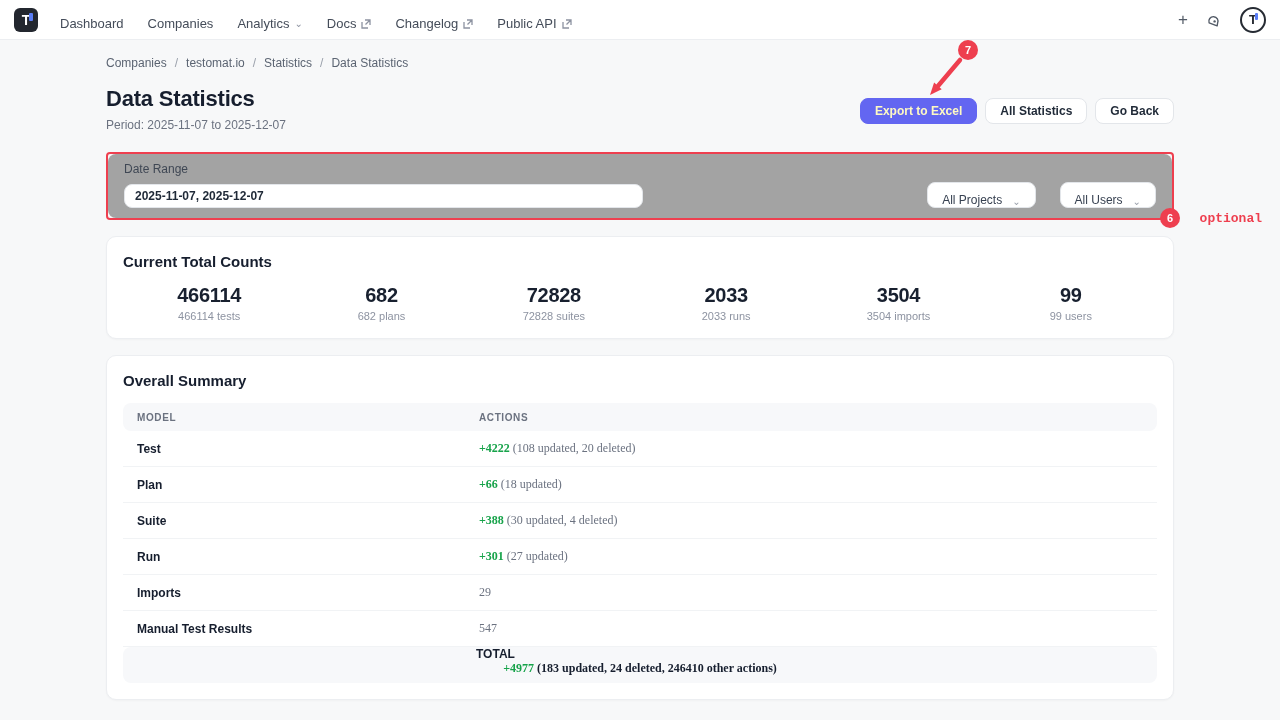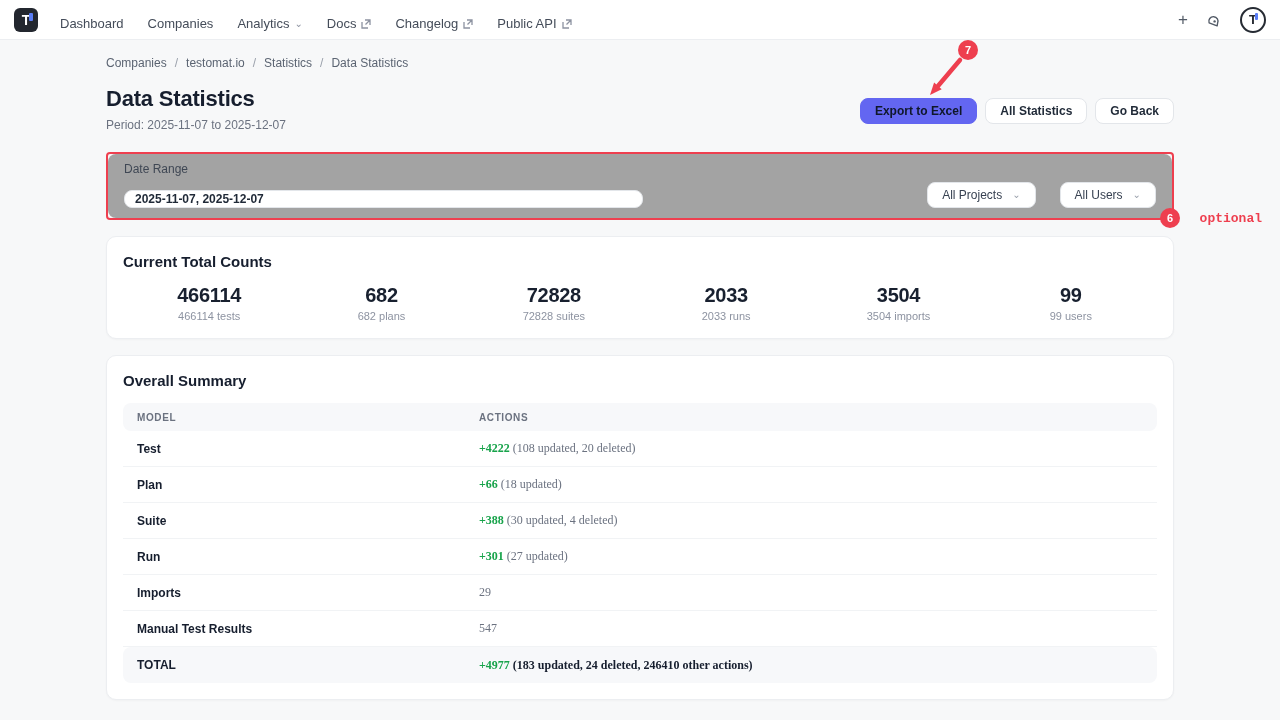--- a/index.html
+++ b/index.html
@@ -49,41 +49,41 @@
   .breadcrumb .crumb { cursor: pointer; }
   .header-row { display: flex; justify-content: space-between; align-items: flex-start; }
   h1.page-title { font-size: 22px; font-weight: 800; color: #161e2e; letter-spacing: -0.2px; }
   .period { font-size: 12px; color: #6b7280; margin-top: 6px; }
   .btn-group { display: flex; gap: 8px; margin-top: 12px; position: relative; }
   .btn {
     height: 26px; padding: 0 14px; border-radius: 8px; font-size: 12px;
     font-weight: 600; display: flex; align-items: center; cursor: pointer;
     border: 1px solid #e3e6ea; background: #fff; color: #1f2937; white-space: nowrap;
   }
-  .btn-primary { background: #6366f1; border-color: #6366f1; color: #0f172a; }
+  .btn-primary { background: #6366f1; border-color: #6366f1; color: #fef9c3; }
   
   .anno7 { position: absolute; left: 40px; top: -60px; width: 90px; height: 66px;
     pointer-events: none; }
   
   .red-box {
     border: 2px solid #ee3f4f; border-radius: 4px; margin-top: 20px; position: relative;
   }
   .filter-card { background: #a3a3a3; padding: 8px 16px 10px; border-radius: 8px; }
   .filter-row { display: flex; align-items: flex-end; }
   .filter-label { font-size: 12px; color: #3f4754; font-weight: 500; margin-bottom: 6px; }
   .date-input {
-    width: 519px; height: 18px; border: 1px solid #e3e6ea; border-radius: 8px;
+    width: 519px; height: 24px; border: 1px solid #e3e6ea; border-radius: 8px;
     font-size: 12px; font-weight: 600; color: #1f2937; padding: 0 10px;
     font-family: "Liberation Sans", "DejaVu Sans", sans-serif; background: #fff;
   }
   .filter-selects { margin-left: auto; display: flex; gap: 24px; }
   .select-btn {
     height: 26px; border: 1px solid #e3e6ea; border-radius: 8px; background: #fff;
     font-size: 12px; font-weight: 500; color: #374151; padding: 0 14px;
-    display: flex; align-items: center; gap: 10px; cursor: pointer; white-space: nowrap;
+    display: flex; align-items: flex-end; gap: 10px; cursor: pointer; white-space: nowrap;
   }
   .select-btn .chev { font-size: 10px; color: #9aa0ab; line-height: 1; }
   .badge {
     width: 20px; height: 20px; border-radius: 50%; background: #ee3f4f; color: #fff;
     font-size: 11px; font-weight: bold; display: flex; align-items: center;
     justify-content: center;
   }
   .badge6 { position: absolute; right: -8px; bottom: -10px; }
   .optional-label {
     position: absolute; right: -90px; bottom: -8px;
@@ -109,21 +109,21 @@
   }
   .t-row {
     display: flex; align-items: center; height: 36px; font-size: 12px;
     border-bottom: 1px solid #f1f3f5;
   }
   .c-model { width: 356px; padding-left: 14px; }
   .c-actions { flex: 1; }
   .t-row .c-model { font-weight: 600; color: #161e2e; }
   .t-row .c-actions { color: #6b7280; font-family: Liberation Serif, serif; }
   .delta { color: #17a34a; font-weight: 600; }
-  .t-row.total { background: #f7f8fa; border-radius: 8px; border-bottom: none; }
+  .t-row.total { background: #f7f8fa; border-radius: 8px; border-bottom: none; flex-direction: column; }
   .t-row.total .c-model { font-weight: 800; }
   .t-row.total .c-actions { color: #161e2e; font-weight: 700; }
   .t-row.total .delta { font-weight: 800; }
 </style>
 </head>
 <body>
 
 <header class="topnav">
   <div class="logo">
     <span>T</span>

